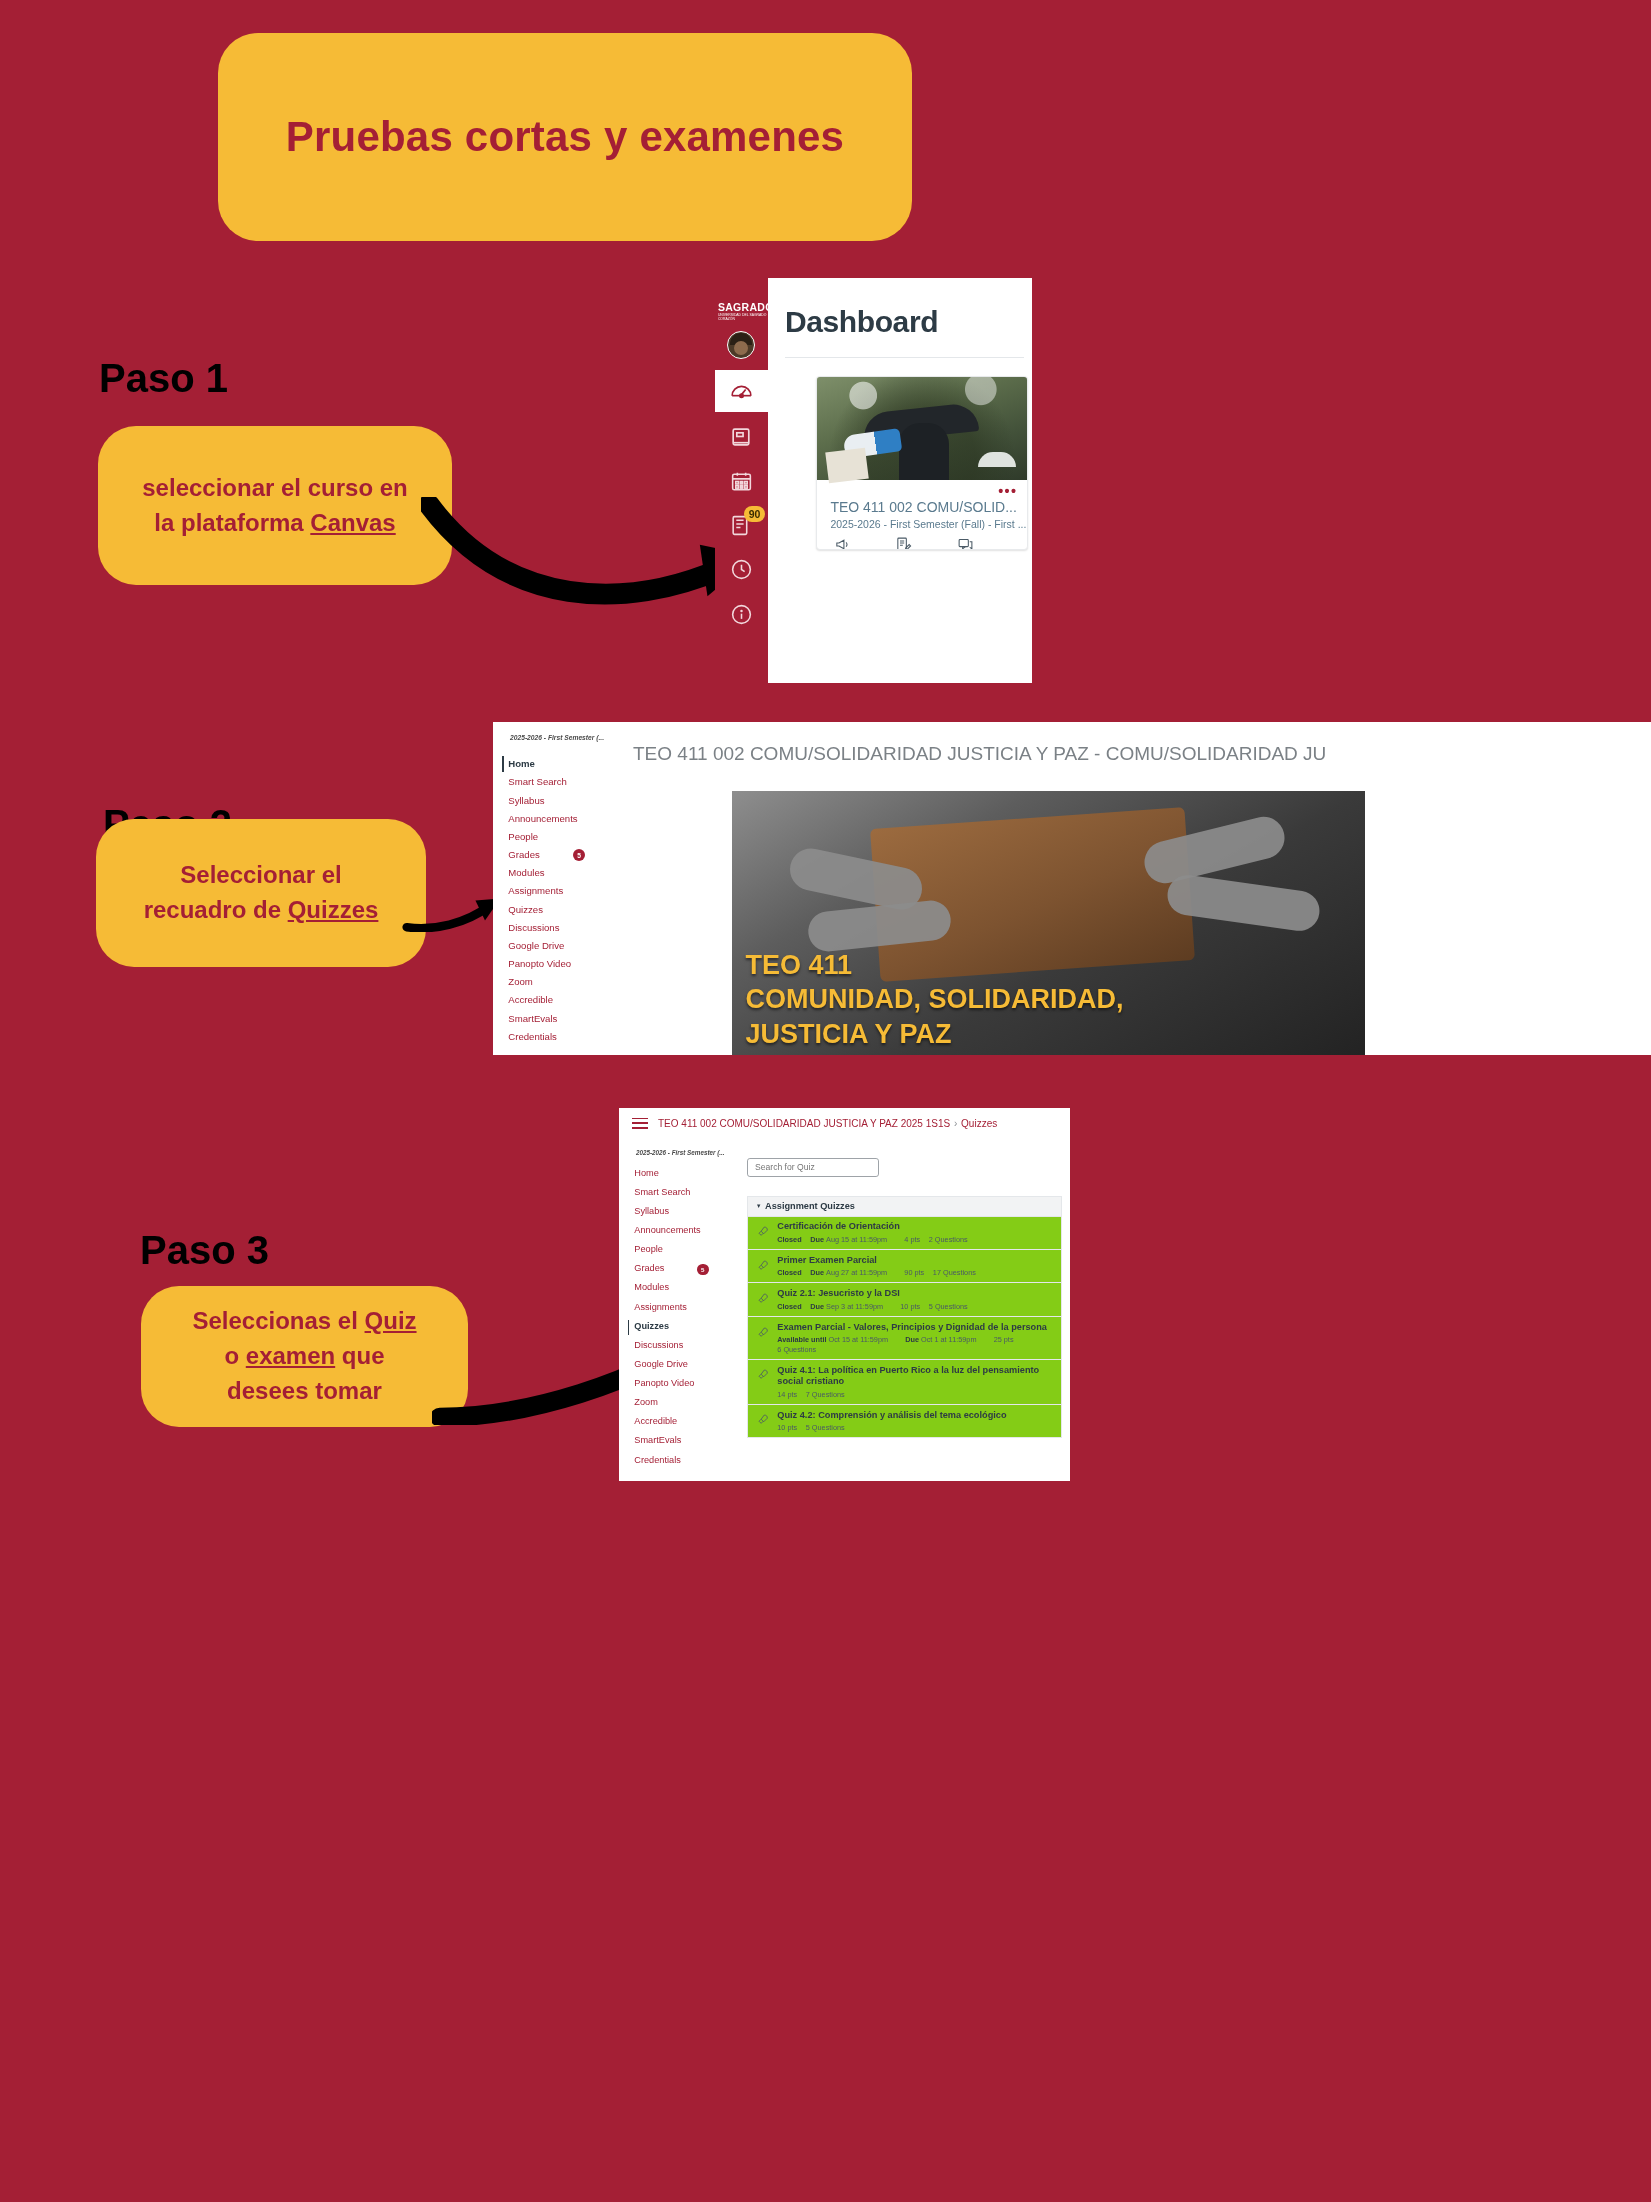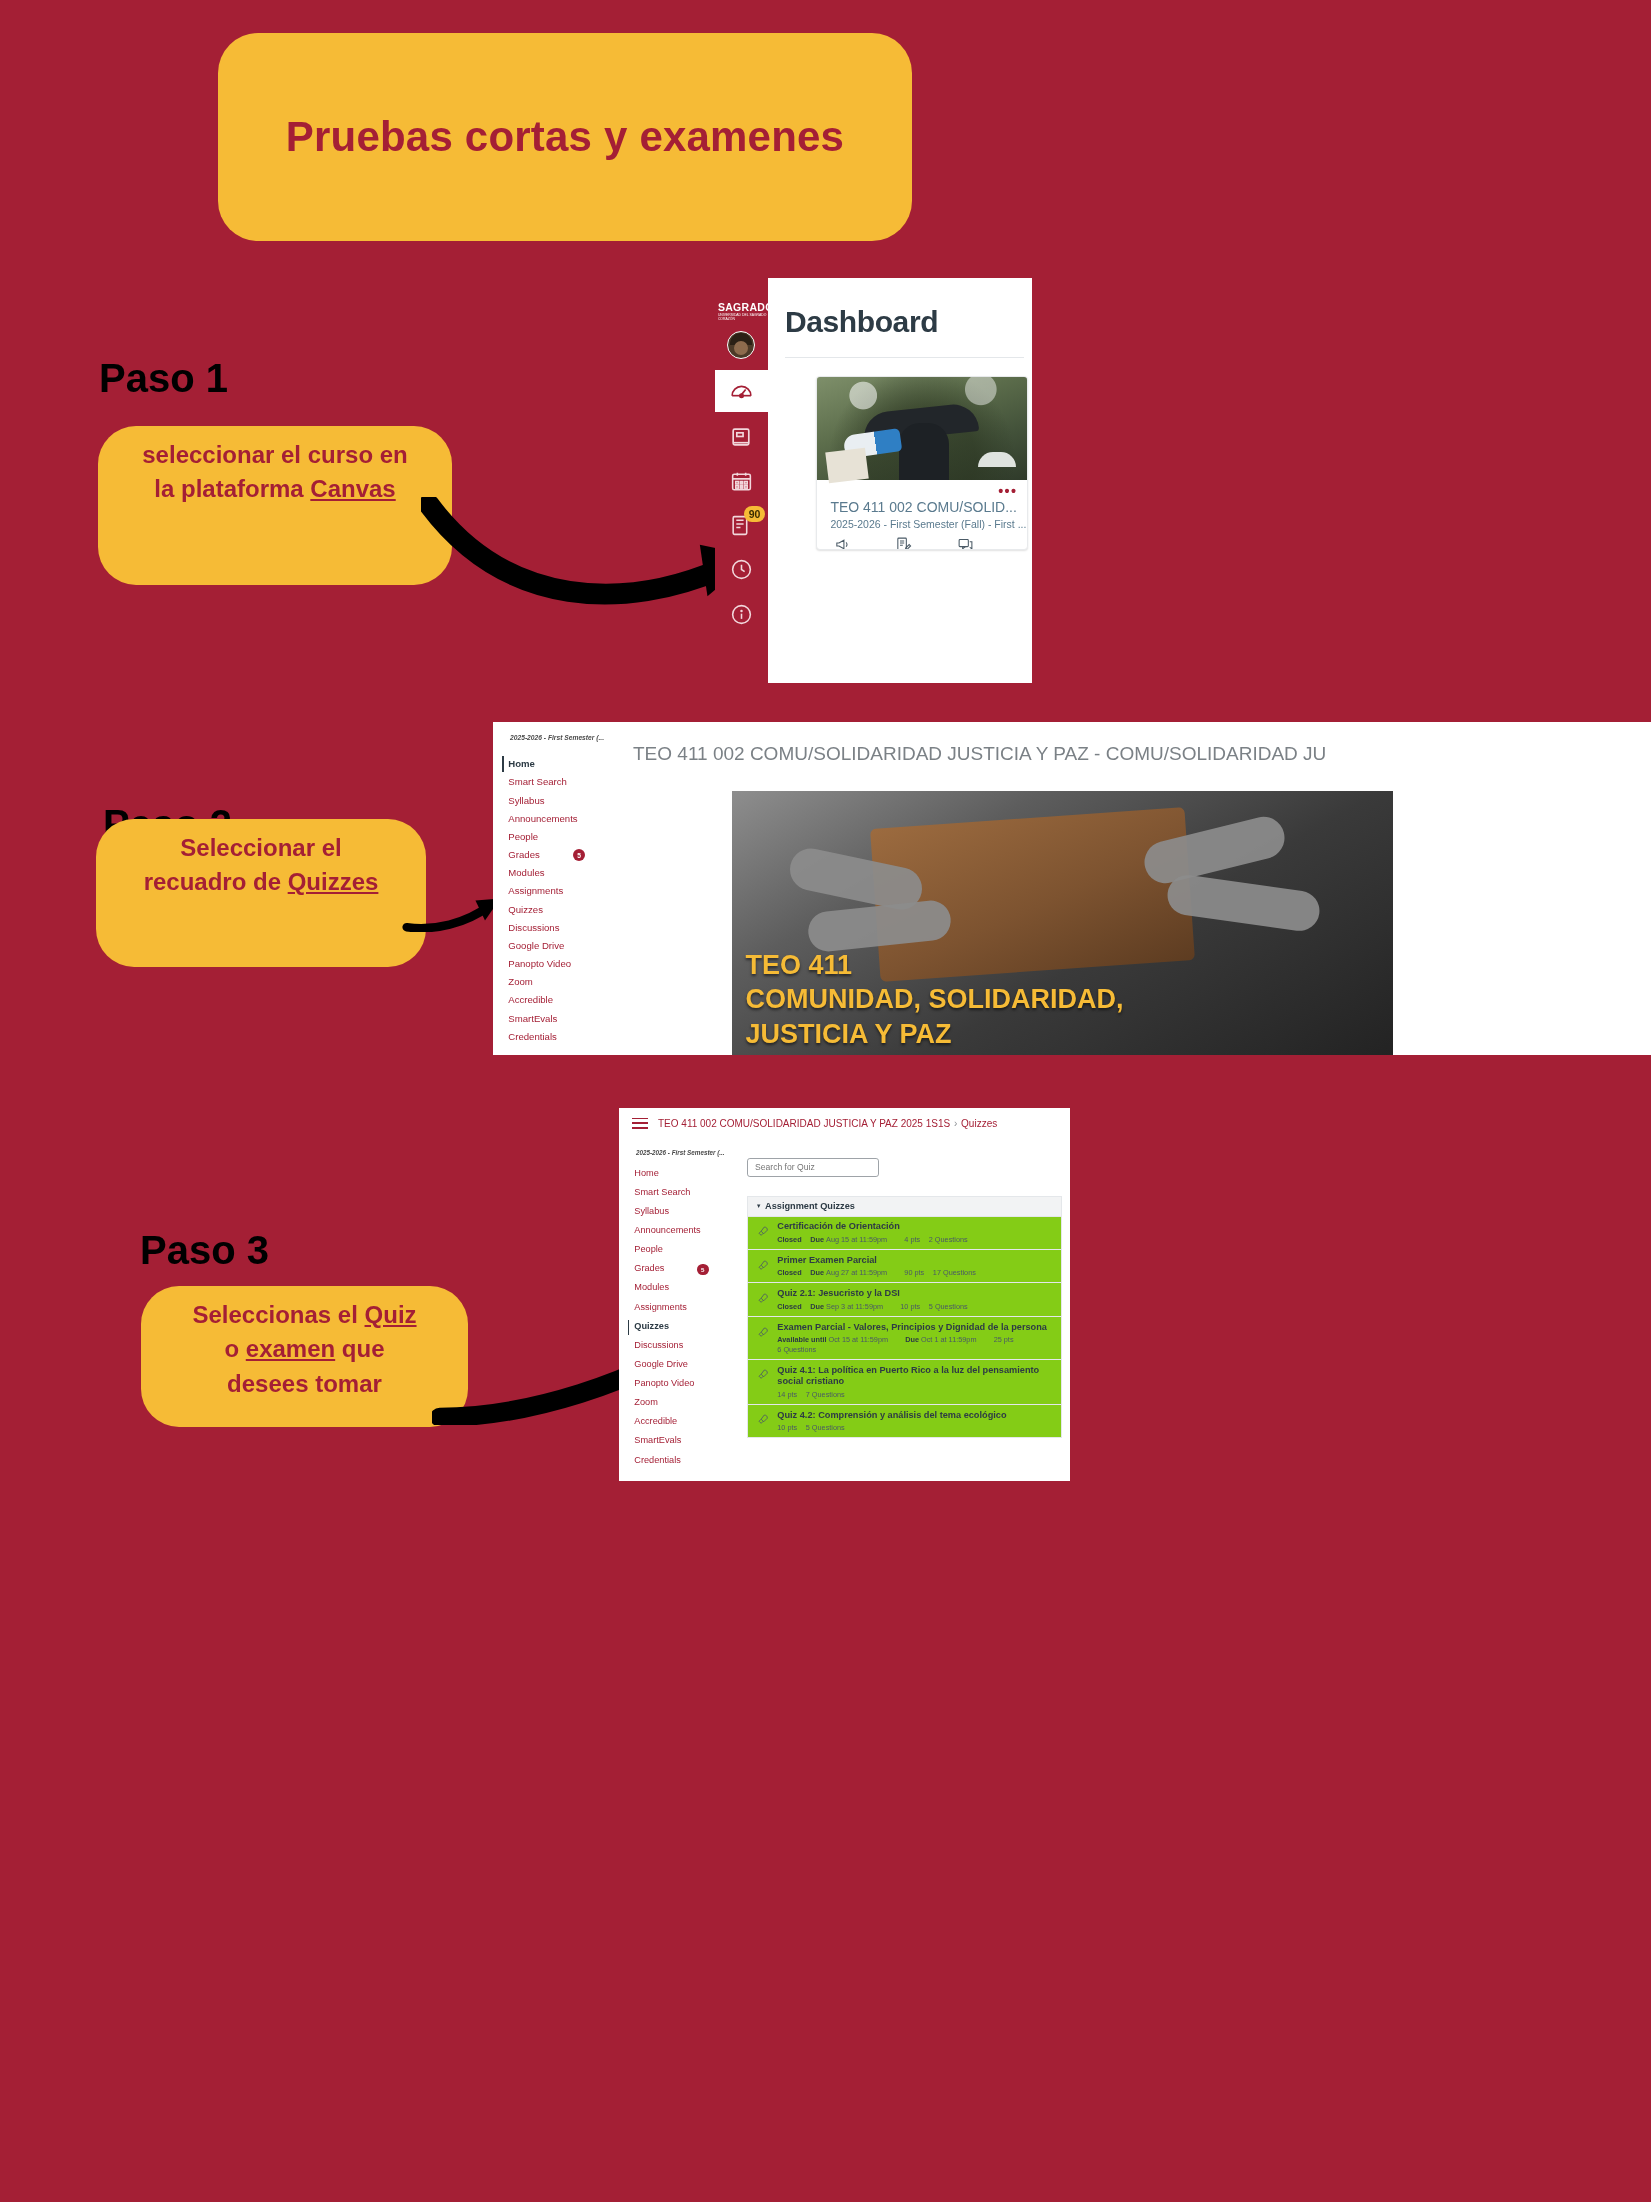--- a/index.html
+++ b/index.html
@@ -24,21 +24,21 @@
   }
 
   
   .paso-heading{
     color:#000;font-size:40px;font-weight:bold;
   }
 
   
   .callout{
     background:#f6bb36;border-radius:38px;
-    display:flex;align-items:flex-start;justify-content:center;
+    display:flex;align-items:center;justify-content:center;
     box-sizing:border-box;padding:11.5px 25px;
   }
   .callout .c-text{
     color:#a41f35;font-size:24px;font-weight:bold;
     text-align:center;line-height:1.45;
   }
   .callout .c-text u{text-decoration:underline;}
 
   
   .panel{background:#ffffff;overflow:hidden;}
@@ -141,21 +141,20 @@
   }
   #s2-main{position:absolute;left:117px;top:0;width:1042px;height:333px;background:#fff;}
   #s2-course-title{
     position:absolute;left:23px;top:21px;
     color:#7b8186;font-size:19px;white-space:nowrap;
   }
   #s2-hero{
     position:absolute;left:122px;top:69px;width:633px;height:264px;
     background:linear-gradient(150deg,#8e8e8e 0%,#5d5d5d 28%,#3a3a3a 58%,#232323 100%);
     overflow:hidden;
-    padding-left:28px;
   }
   #s2-hero .board{
     position:absolute;left:143px;top:27px;width:315px;height:153px;
     background:linear-gradient(160deg,#9c6b3f 0%,#7d5330 55%,#5d3c21 100%);
     transform:rotate(-4deg);border-radius:5.7px;
   }
   #s2-hero .hand{position:absolute;background:#8c8c8c;border-radius:29px;opacity:.92;}
   #s2-hero .h1{left:57px;top:67px;width:134px;height:42px;transform:rotate(12deg);}
   #s2-hero .h2{left:76px;top:115px;width:143px;height:40px;transform:rotate(-6deg);}
   #s2-hero .h3{left:411px;top:38px;width:143px;height:42px;transform:rotate(-14deg);}

